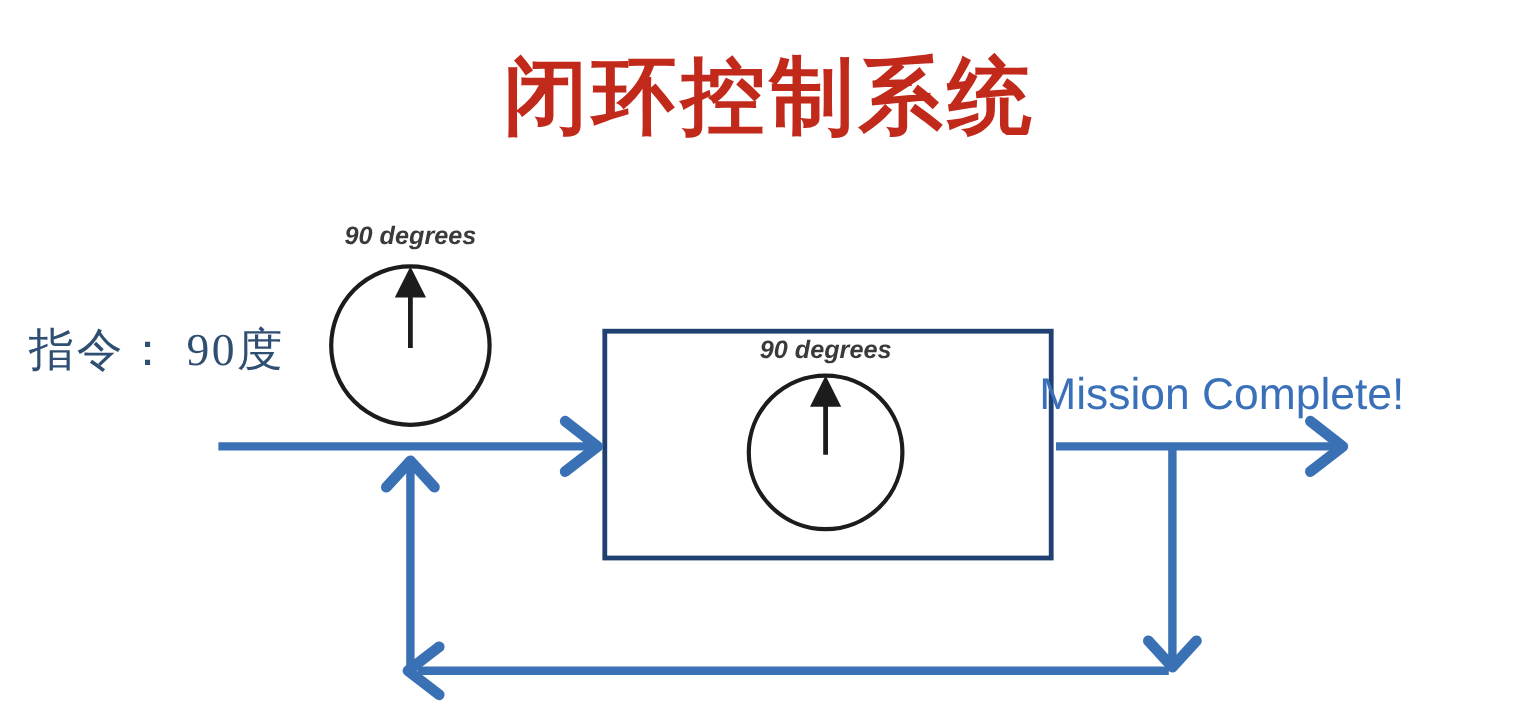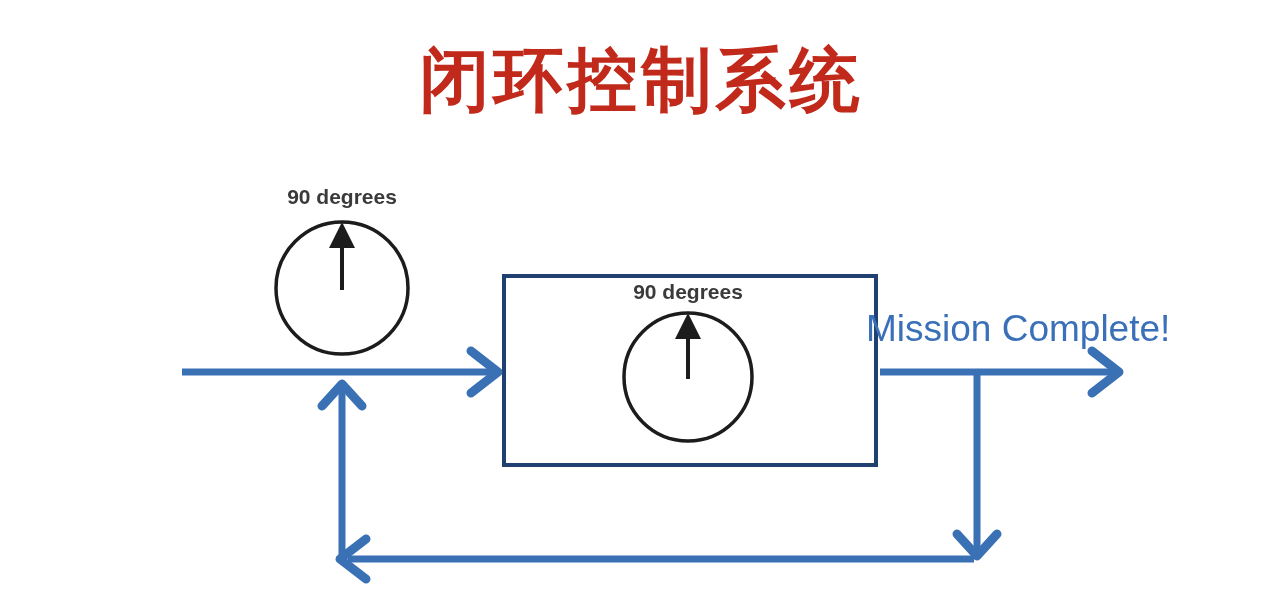--- a/index.html
+++ b/index.html
@@ -55,20 +55,21 @@
     white-space: nowrap;
   }
   .gauge-label {
     position: absolute;
     width: 160px;
     text-align: center;
     font-size: 21px;
     font-weight: bold;
     font-family: "Liberation Sans", "DejaVu Sans", sans-serif;
     color: var(--color-gauge-label, #3a3a3a);
+    font-style: italic;
   }
   .gauge-label.g1 { left: 262px; top: 185px; }
   .gauge-label.g2 { left: 608px; top: 280px; }
   .gauge-svg { position: absolute; }
   .gauge-svg.g1 { left: 272px; top: 218px; }
   .gauge-svg.g2 { left: 620px; top: 309px; }
   .servo-box {
     position: absolute;
     left: 502px;
     top: 274px;
@@ -85,20 +86,21 @@
     pointer-events: none;
   }
 </style>
 </head>
 <body>
 
 <div class="canvas">
 
   <h1 class="title">闭环控制系统</h1>
 
+  <div class="command-label">指令： 90度</div>
 
   <div class="gauge-label g1">90 degrees</div>
   <svg class="gauge-svg g1" width="140" height="140" viewBox="0 0 140 140">
     <circle cx="70" cy="70" r="66" fill="#ffffff" stroke-width="3.5" stroke="#1c1c1c"></circle>
     <line x1="70" y1="72" x2="70" y2="26" stroke-width="4" stroke="#1c1c1c"></line>
     <polygon points="70,4 57,30 83,30" fill="#1c1c1c"></polygon>
   </svg>
 
   <div class="servo-box"></div>
 

